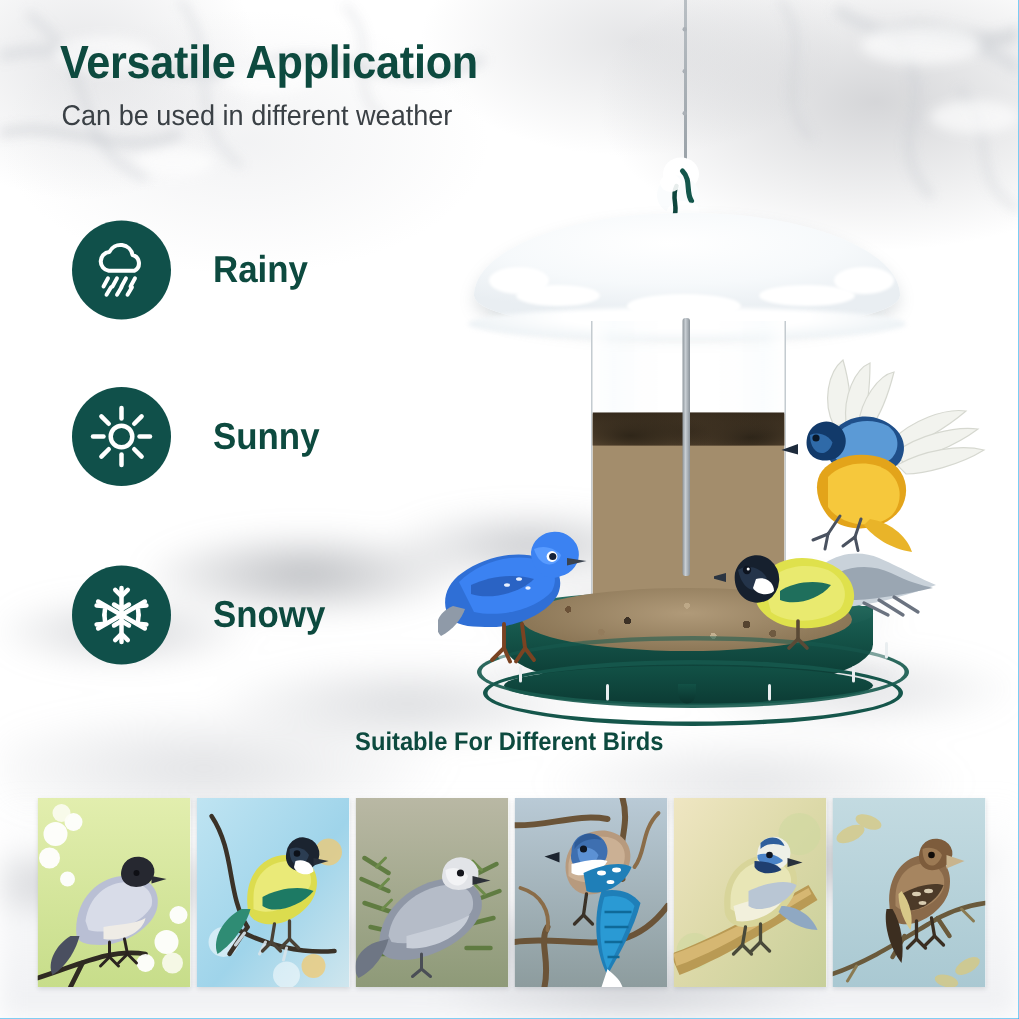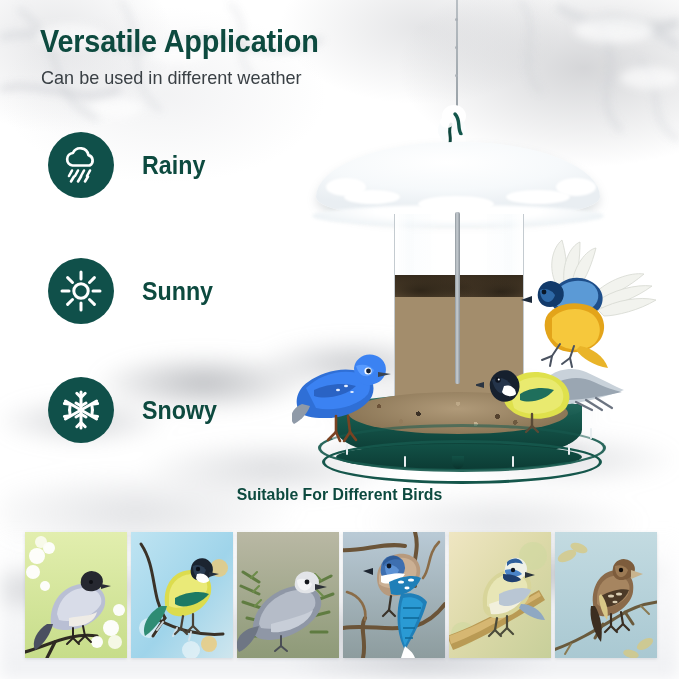--- a/index.html
+++ b/index.html
@@ -59,21 +59,21 @@
     transform:scaleX(.93);transform-origin:left center;
   }
   .subhead{
     position:absolute;left:41px;top:68px;
     font-size:19px;color:#3a4045;line-height:1;white-space:nowrap;
     transform:scaleX(.95);transform-origin:left center;
   }
 
   
   .feature{position:absolute;left:48px;display:flex;align-items:center;}
-  .fr-rainy{top:132px;}
+  .fr-rainy{top:147px;}
   .fr-sunny{top:258px;}
   .fr-snowy{top:377px;}
   .f-circle{
     width:66px;height:66px;border-radius:50%;
     background:#10504a;
     display:flex;align-items:center;justify-content:center;
     flex:0 0 auto;
   }
   .f-label{
     margin-left:28px;font-size:25px;font-weight:bold;color:#0d4a3f;

